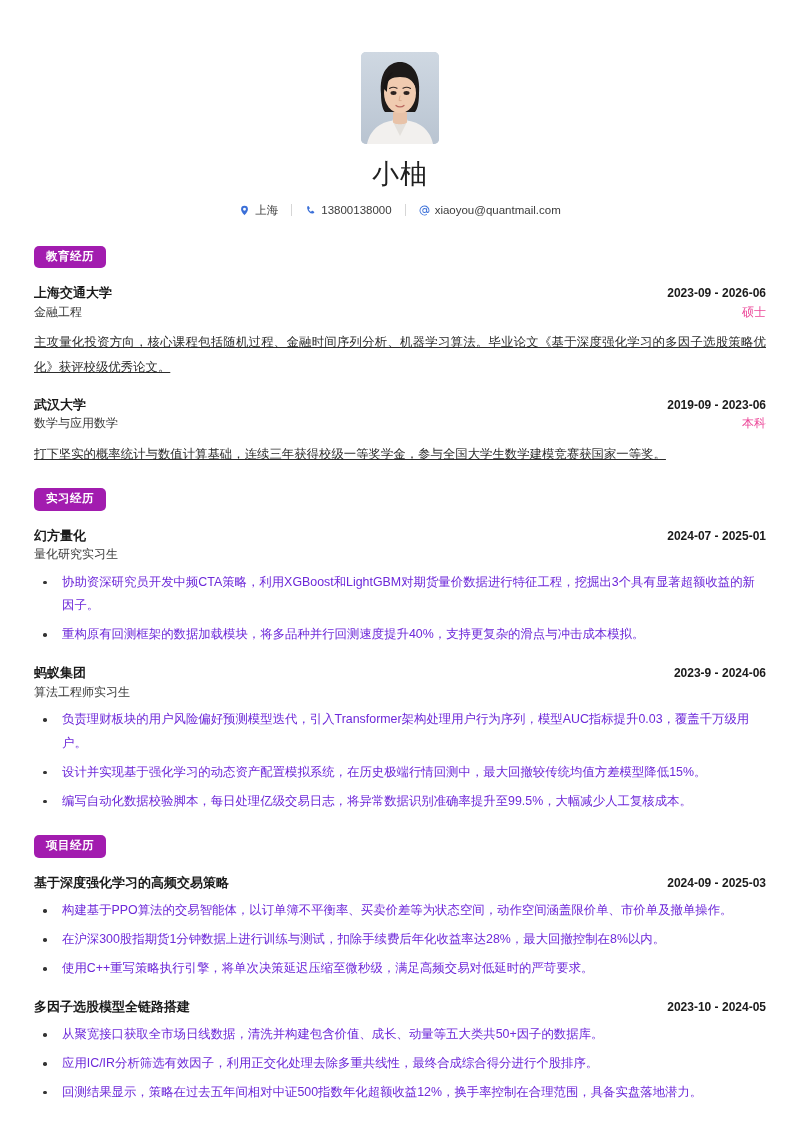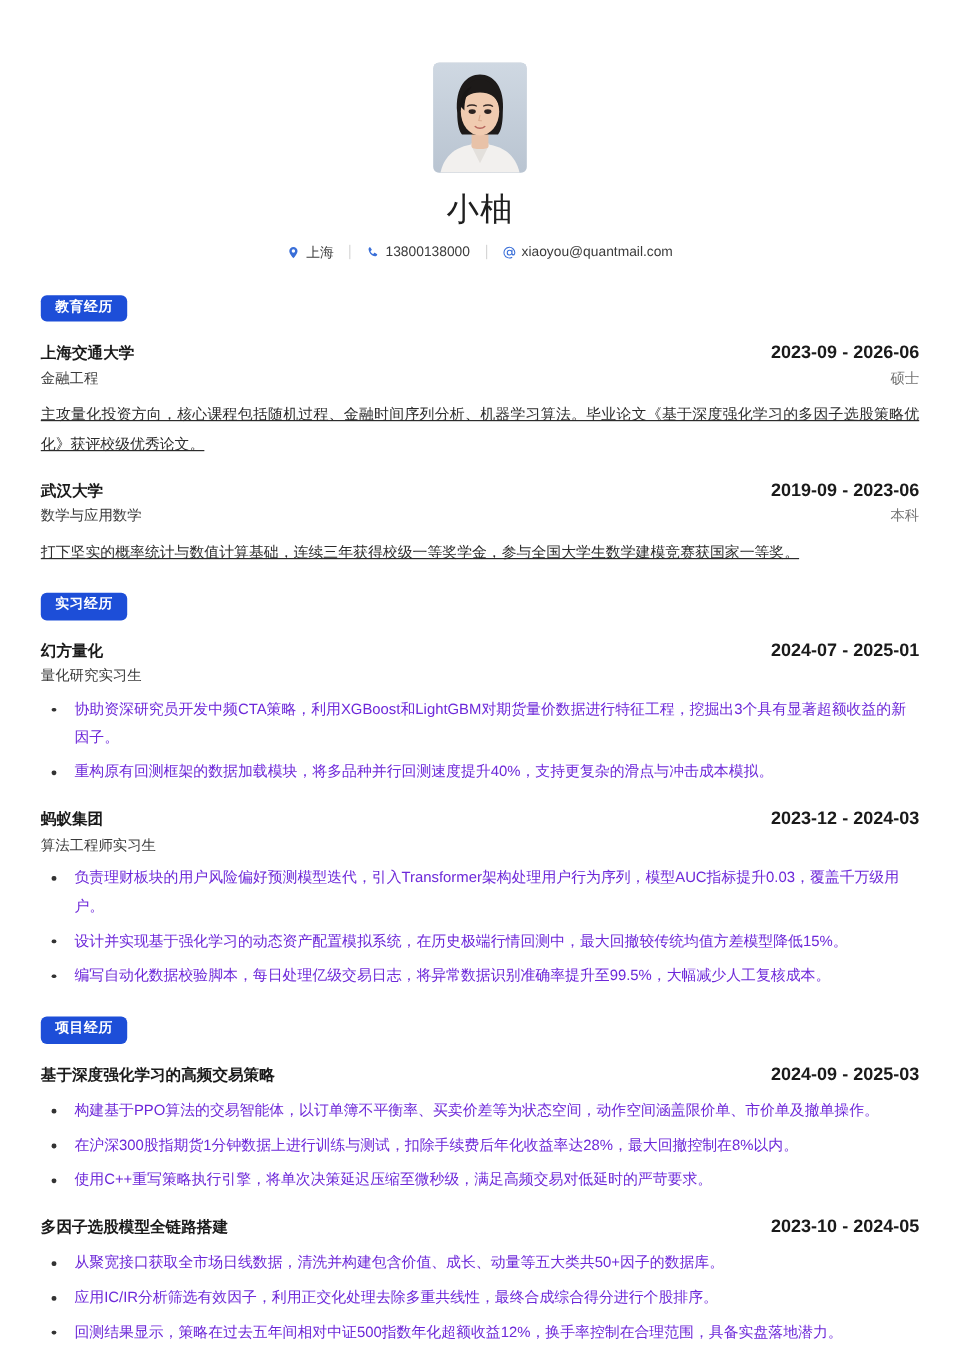--- a/index.html
+++ b/index.html
@@ -62,21 +62,21 @@
     height: 12px;
     background: #d6d6d6;
   }
   .c-icon { display: inline-block; width: 11px; height: 11px; color: #3a6fd8; flex: none; }
   .c-icon svg { display: block; width: 100%; height: 100%; fill: currentColor; }
 
   
   .section { margin-top: 22px; }
   .section-badge {
     display: inline-block;
-    background: #1d4ed8;
+    background: #a21caf;
     color: #ffffff;
     font-size: 11.5px;
     font-weight: 700;
     letter-spacing: 0.5px;
     padding: 5px 12px 6px 12px;
     border-radius: 5px;
     line-height: 1;
   }
   .entries { margin-top: 15px; }
   .entry { margin-bottom: 4px; }
@@ -88,35 +88,35 @@
     align-items: baseline;
     gap: 20px;
   }
   .entry-title {
     font-size: 13px;
     font-weight: 700;
     color: #1a1a1a;
     line-height: 1.5;
   }
   .entry-date {
-    font-size: 15px;
+    font-size: 12px;
     font-weight: 700;
     color: #1a1a1a;
     line-height: 1.5;
     white-space: nowrap;
     text-align: center;
   }
   .entry-sub {
     font-size: 12px;
     color: #3a3a3a;
     line-height: 1.55;
   }
   .entry-meta {
     font-size: 12px;
-    color: #737373;
+    color: #ec4899;
     line-height: 1.55;
     white-space: nowrap;
   }
   .entry-desc {
     font-size: 12.4px;
     color: #2c2c2c;
     line-height: 1.95;
     margin-top: 9px;
     text-align: justify;
     text-decoration: underline;
@@ -259,21 +259,21 @@
         </div>
         <ul class="bullets">
           <li>协助资深研究员开发中频CTA策略，利用XGBoost和LightGBM对期货量价数据进行特征工程，挖掘出3个具有显著超额收益的新因子。</li>
           <li>重构原有回测框架的数据加载模块，将多品种并行回测速度提升40%，支持更复杂的滑点与冲击成本模拟。</li>
         </ul>
       </div>
 
       <div class="entry">
         <div class="entry-line">
           <span class="entry-title">蚂蚁集团</span>
-          <span class="entry-date">2023-12 - 2024-03</span>
+          <span class="entry-date">2023-9 - 2024-06</span>
         </div>
         <div class="entry-line">
           <span class="entry-sub">算法工程师实习生</span>
         </div>
         <ul class="bullets">
           <li>负责理财板块的用户风险偏好预测模型迭代，引入Transformer架构处理用户行为序列，模型AUC指标提升0.03，覆盖千万级用户。</li>
           <li>设计并实现基于强化学习的动态资产配置模拟系统，在历史极端行情回测中，最大回撤较传统均值方差模型降低15%。</li>
           <li>编写自动化数据校验脚本，每日处理亿级交易日志，将异常数据识别准确率提升至99.5%，大幅减少人工复核成本。</li>
         </ul>
       </div>

